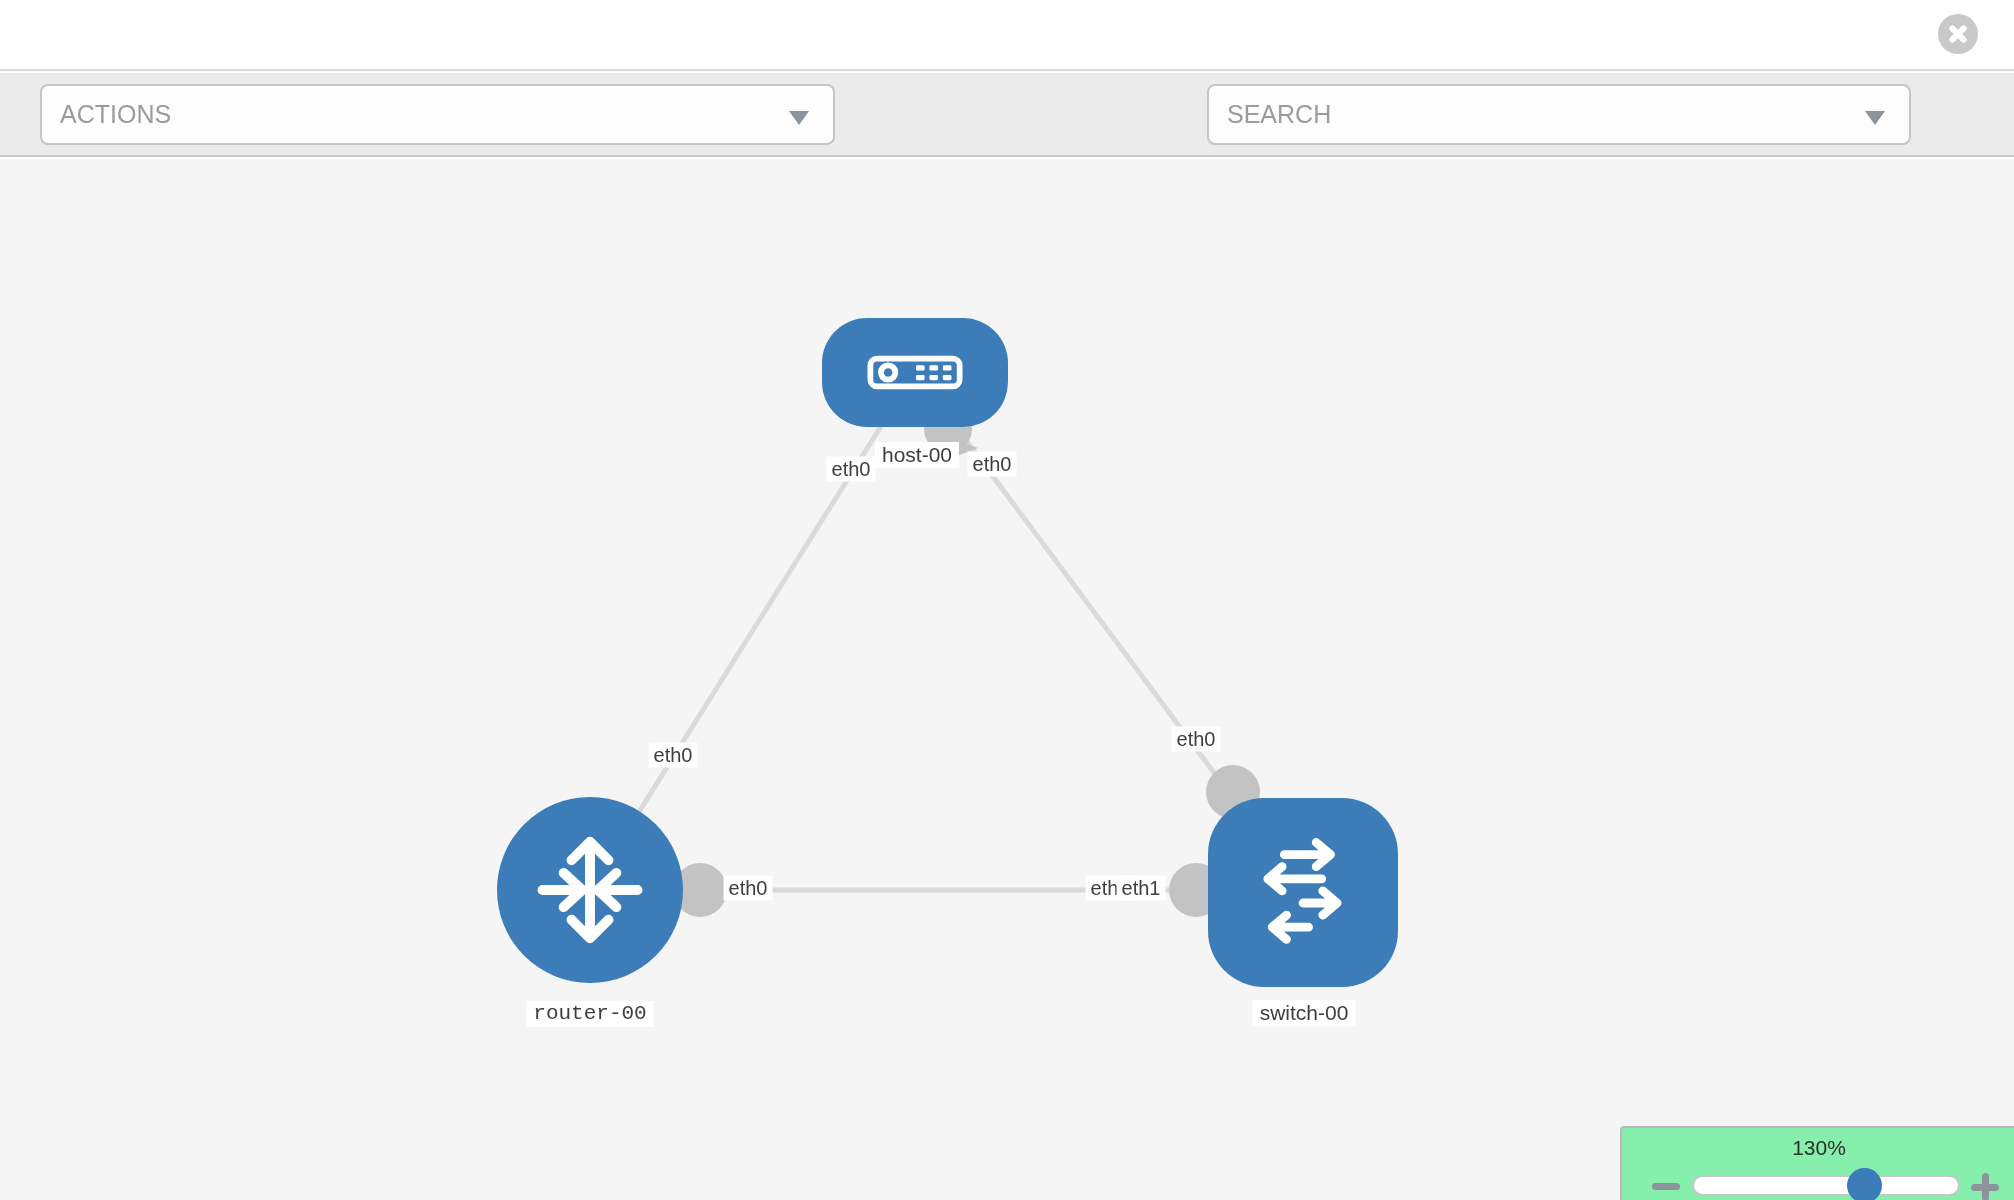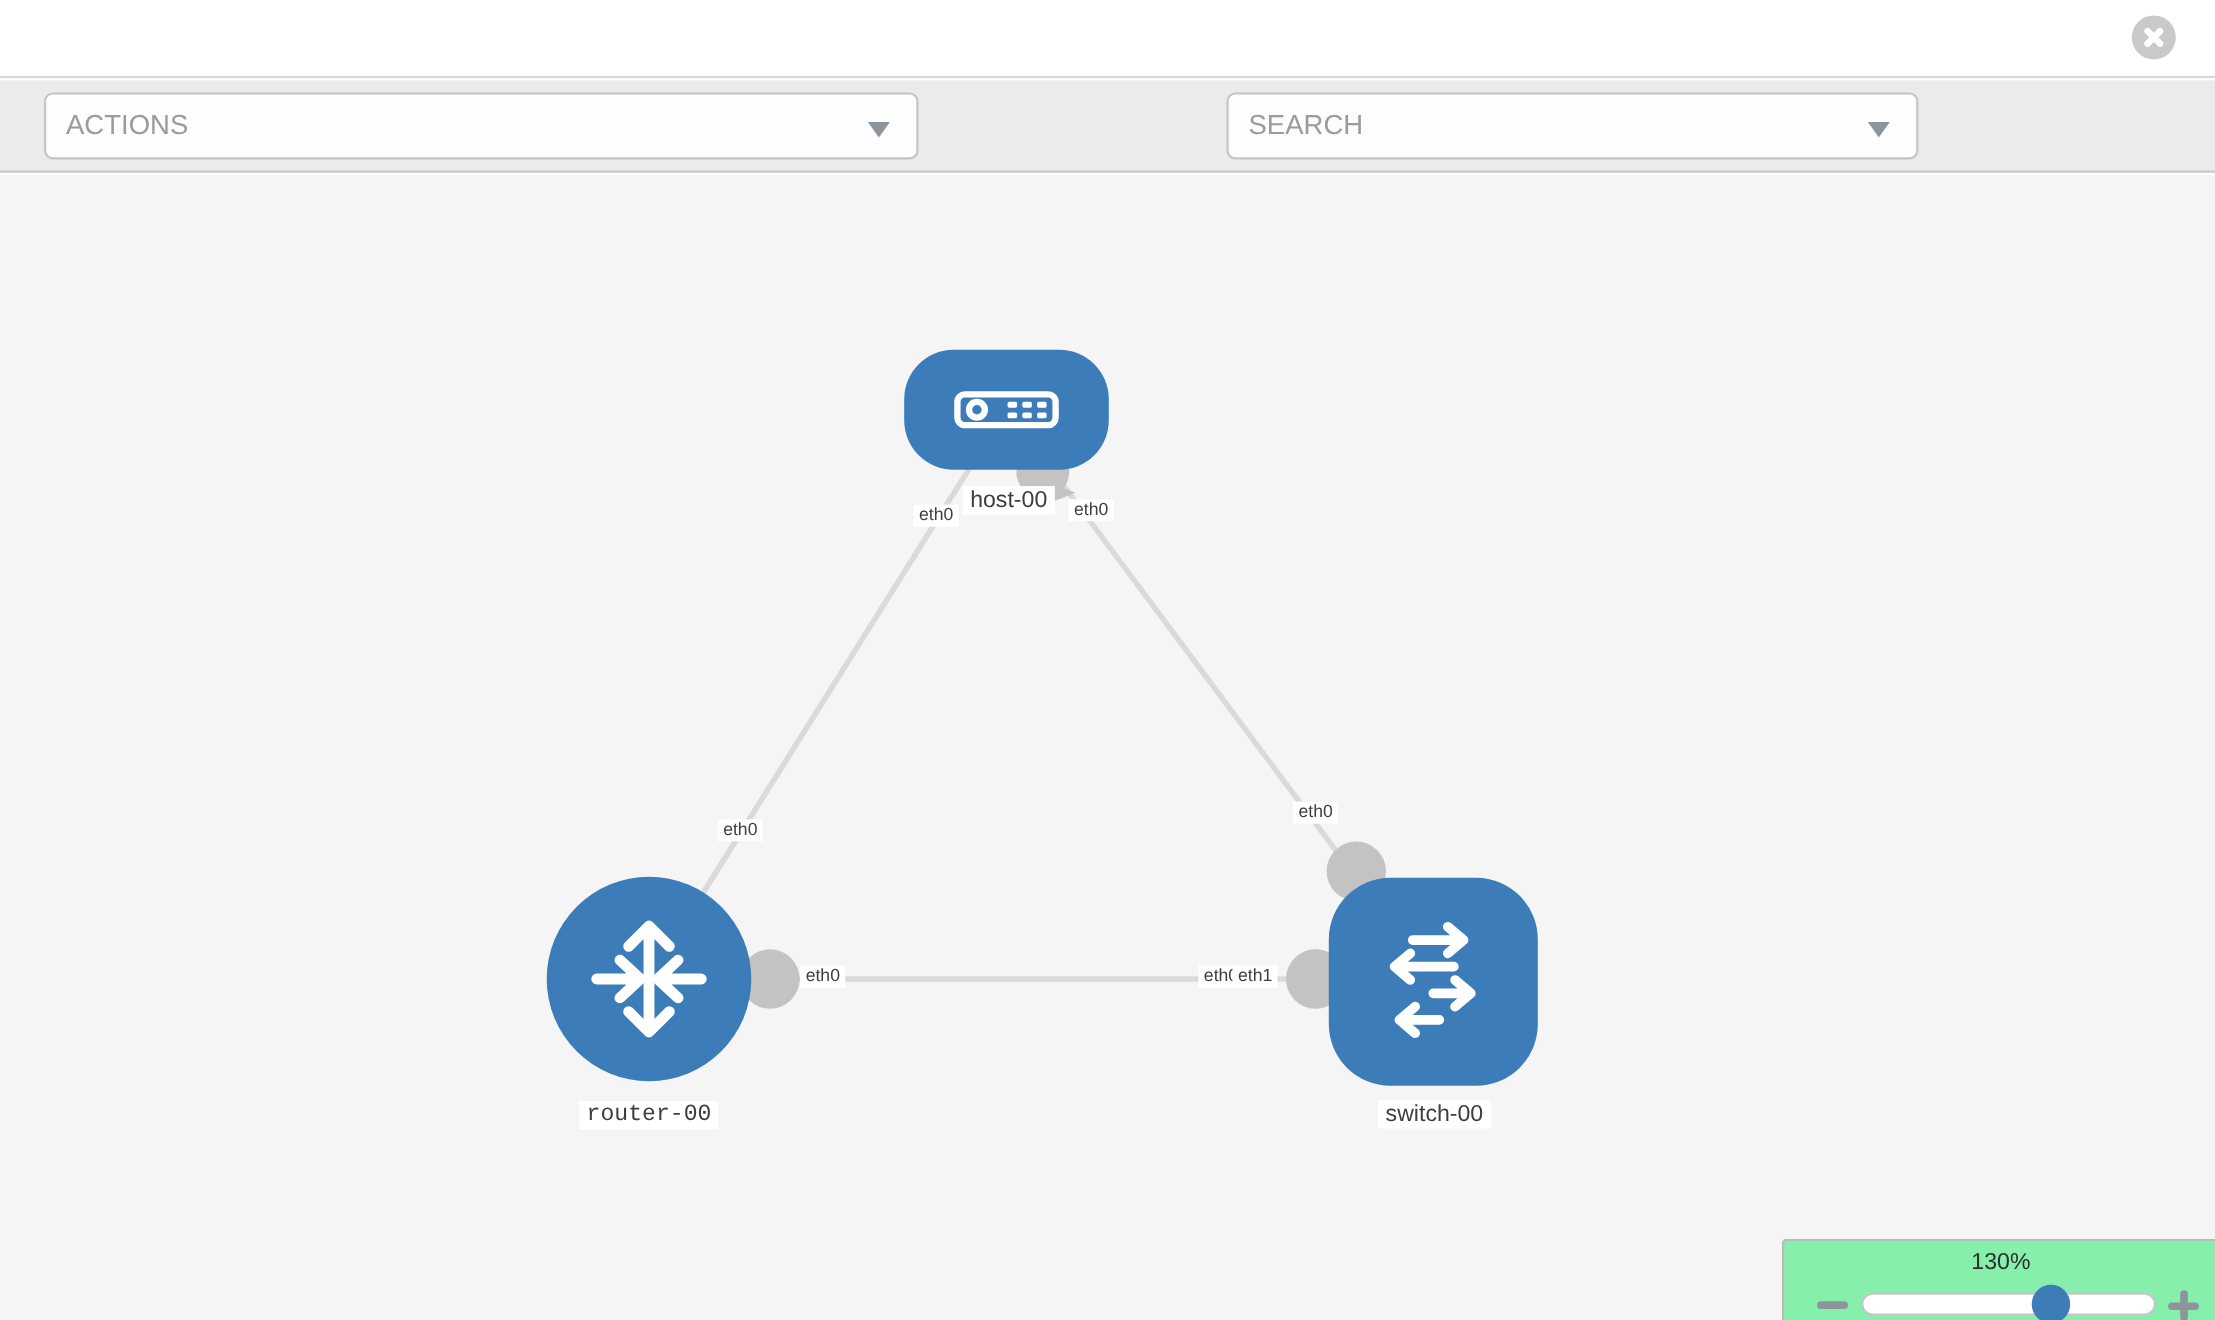--- a/index.html
+++ b/index.html
@@ -23,21 +23,21 @@
   .toolbar { position:absolute; left:0; top:73px; width:2014px; height:84px;
              background:#ebebeb; border-bottom:2px solid #c9c9c9; z-index:30;text-align:right; }
   .select-box { position:absolute; top:11px; height:61px; background:#fdfdfd;
                 border:2px solid #c5c5c5; border-radius:8px; cursor:pointer; }
   .select-box .select-label { position:absolute; left:18px; top:14px;
                               font-size:25px; color:#9b9b9b; }
   .caret { position:absolute; right:24px; top:25px; width:0; height:0;
            border-left:10px solid transparent; border-right:10px solid transparent;
            border-top:14px solid #8c959d; }
   .actions-box { left:40px; width:795px; }
-  .search-box  { left:1115px; width:629px; }
+  .search-box  { left:1207px; width:704px; }
   .tool-icon { position:absolute; top:91px; width:48px; height:48px; cursor:pointer; }
   .tool-icon svg { width:100%; height:100%; fill:#8d959c; }
   .wrench-btn { left:1044px; }
   .key-btn    { left:1112px; }
 
   
   .canvas { position:absolute; left:0; top:159px; width:2014px; height:1041px;
             background:#f5f5f5; z-index:1; }
   .links-layer { position:absolute; left:0; top:0; width:2014px; height:1200px;
                  z-index:2; pointer-events:none; }
@@ -46,21 +46,21 @@
   .node { position:absolute; background:#3c7cb8; z-index:5; cursor:pointer; }
   .node svg { position:absolute; fill:none; stroke:#ffffff; }
   .node-host   { left:822px; top:318px; width:186px; height:109px; border-radius:45px; }
   .node-router { left:497px; top:797px; width:186px; height:186px; border-radius:50%; }
   .node-switch { left:1208px; top:798px; width:190px; height:189px; border-radius:56px; }
 
   
   .map-label { position:absolute; background:#ffffff; color:#3e3e3e; z-index:8;
                white-space:nowrap; transform:translate(-50%,-50%); line-height:1.15; }
   .node-label { font-size:21px; padding:1px 7px; }
-  .iface-label { font-size:16px; padding:1px 5px; }
+  .iface-label { font-size:20px; padding:1px 5px; }
 
   
   .zoom-panel { position:absolute; left:1620px; top:1126px; width:394px; height:96px;
                 background:#86efac; border-left:2px solid #b9b9b9;
                 border-top:2px solid #b9b9b9; border-top-left-radius:4px; z-index:20; }
   .zoom-level { position:absolute; left:0; top:8px; width:394px; text-align:center;
                 font-size:21px; color:#2e2e2e; }
   .zoom-minus { position:absolute; left:30px; top:55px; width:28px; height:7px;
                 border-radius:3.5px; background:#8d959c; cursor:pointer; }
   .zoom-track { position:absolute; left:70px; top:47px; width:268px; height:21px;

